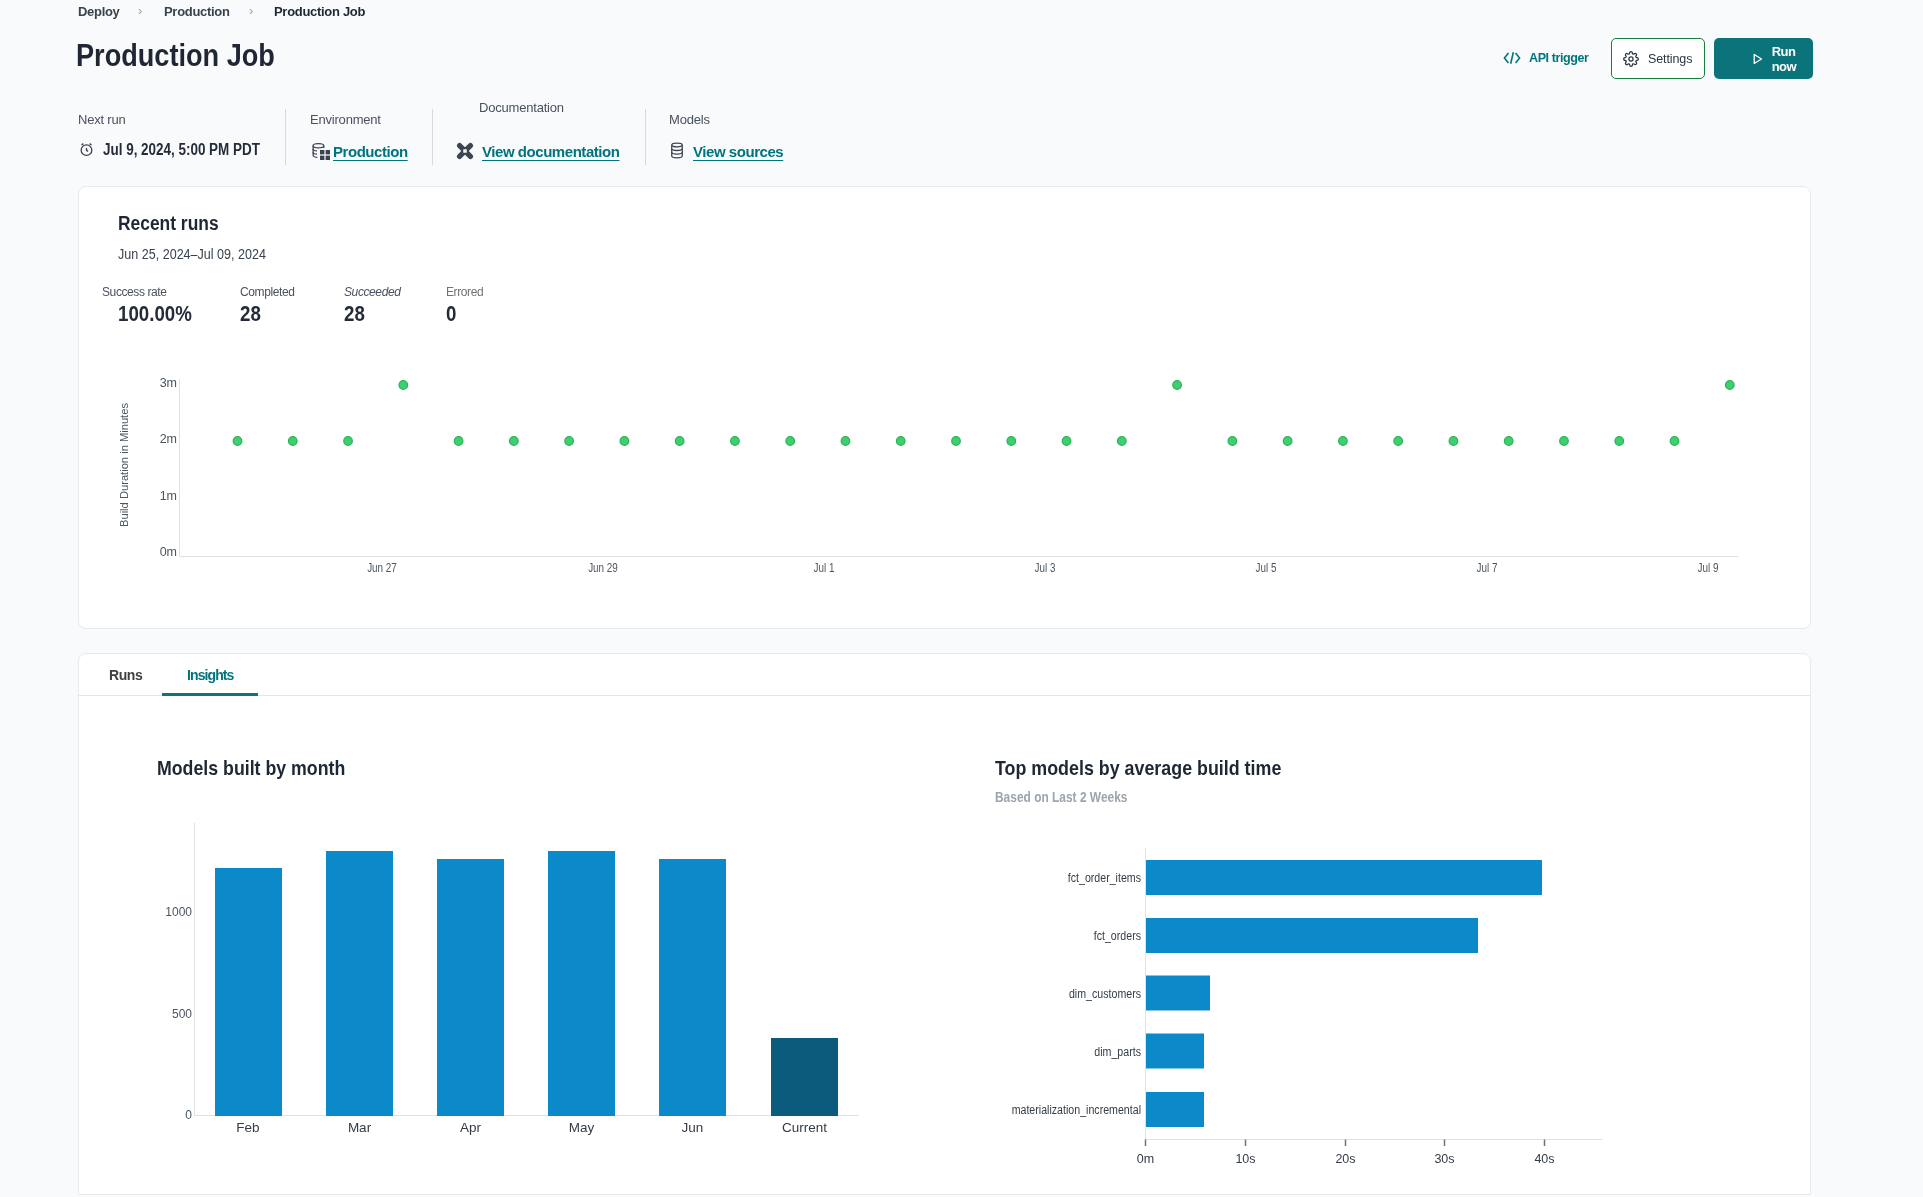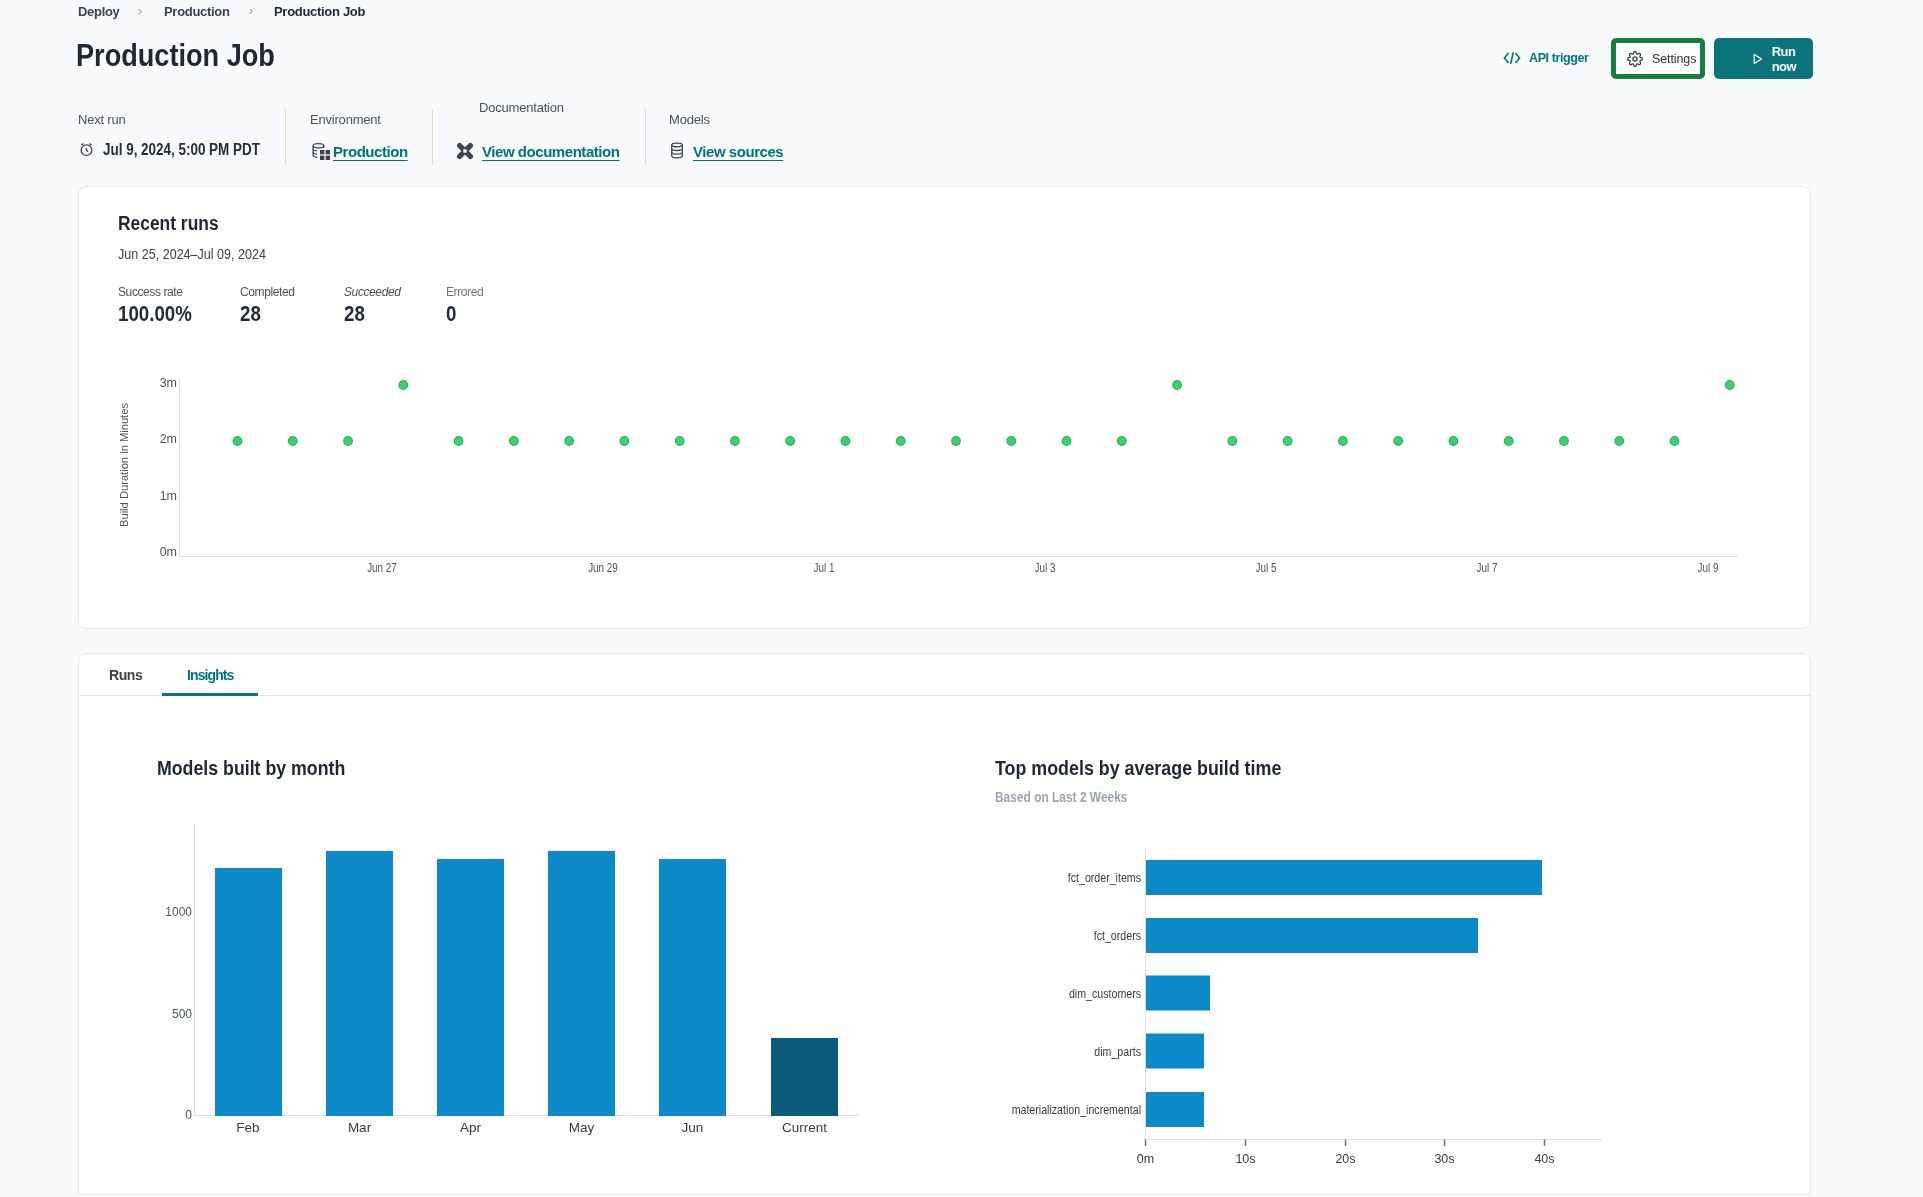--- a/index.html
+++ b/index.html
@@ -24,21 +24,21 @@
 
 <div class="abs" style="left:1503px; top:50px;">
   <svg width="18" height="16" viewBox="0 0 20 18" fill="none" stroke="#00747e" stroke-width="1.8">
     <path d="M6 3.5 L1.5 9 L6 14.5"></path>
       <path d="M14 3.5 L18.5 9 L14 14.5"></path>
       <path d="M11.5 2.5 L8.5 15.5"></path>
   </svg>
 </div>
 <div class="abs" style="left:1529px; top:51px; font-size:12.5px; font-weight:700; letter-spacing:-0.4px; color:#00747e;">API trigger</div>
 
-<div class="abs" style="left:1611px; top:38px; width:94px; height:41px; background:#fff; border:5px solid #15803d; border-radius:5px; display:flex; align-items:center; justify-content:flex-start; padding-left:11px; gap:9px;">
+<div class="abs" style="left:1611px; top:38px; width:94px; height:41px; background:#fff; border:1px solid #15803d; border-radius:5px; display:flex; align-items:center; justify-content:flex-start; padding-left:11px; gap:9px;">
   <svg width="16" height="16" viewBox="0 0 24 24" fill="none" stroke="#2b3540" stroke-width="1.9">
     <circle cx="12" cy="12" r="3.1"></circle>
     <path d="M19.4 15a1.65 1.65 0 0 0 .33 1.82l.06.06a2 2 0 1 1-2.83 2.83l-.06-.06a1.65 1.65 0 0 0-1.82-.33 1.65 1.65 0 0 0-1 1.51V21a2 2 0 1 1-4 0v-.09A1.65 1.65 0 0 0 9 19.4a1.65 1.65 0 0 0-1.82.33l-.06.06a2 2 0 1 1-2.83-2.83l.06-.06a1.65 1.65 0 0 0 .33-1.82 1.65 1.65 0 0 0-1.51-1H3a2 2 0 1 1 0-4h.09A1.65 1.65 0 0 0 4.6 9a1.65 1.65 0 0 0-.33-1.82l-.06-.06a2 2 0 1 1 2.83-2.83l.06.06a1.65 1.65 0 0 0 1.82.33H9a1.65 1.65 0 0 0 1-1.51V3a2 2 0 1 1 4 0v.09a1.65 1.65 0 0 0 1 1.51 1.65 1.65 0 0 0 1.82-.33l.06-.06a2 2 0 1 1 2.83 2.83l-.06.06a1.65 1.65 0 0 0-.33 1.82V9a1.65 1.65 0 0 0 1.51 1H21a2 2 0 1 1 0 4h-.09a1.65 1.65 0 0 0-1.51 1z"></path>
   </svg>
   <span style="font-size:12.5px; color:#2b3540; letter-spacing:-0.1px;">Settings</span>
 </div>
 
 <div class="abs" style="left:1714px; top:38px; width:99px; height:41px; background:#0b747b; border-radius:5px; display:flex; align-items:center; justify-content:center; gap:9px;padding-left:39px;">
   <svg width="12" height="14" viewBox="0 0 12 14" fill="none" stroke="#fff" stroke-width="1.6" stroke-linejoin="round">
     <path d="M1.5 1.5 L10.5 7 L1.5 12.5 Z"></path>
@@ -96,21 +96,21 @@
     <path d="M3 10.9 C3 12.6 7 14 12 14 C17 14 21 12.6 21 10.9"></path>
     <path d="M3 17.2 C3 18.9 7 20.3 12 20.3 C17 20.3 21 18.9 21 17.2"></path>
   </svg>
 </div>
 <a class="tlink" style="left:693px; top:143px;">View sources</a>
 
 <div class="card" style="left:78px; top:186px; width:1733px; height:443px;"></div>
 <div class="abs" style="left:118px; top:212px; line-height:22px;"><span class="sx" style="transform:scaleX(0.87); font-size:20px; font-weight:700; color:#1e2733;">Recent runs</span></div>
 <div class="abs" style="left:118px; top:245px; line-height:17px;"><span class="sx" style="transform:scaleX(0.81); font-size:15.5px; color:#39434f;">Jun 25, 2024–Jul 09, 2024</span></div>
 
-<div class="abs" style="left:118px; top:285px; font-size:12px; color:#49525e; letter-spacing:-0.4px;">Success rate</div>
+<div class="abs" style="left:102px; top:285px; font-size:12px; color:#49525e; letter-spacing:-0.4px;">Success rate</div>
 <div class="abs" style="left:118px; top:302px; line-height:24px;"><span class="sx" style="transform:scaleX(0.85); font-size:22px; font-weight:700; color:#232c38;">100.00%</span></div>
 <div class="abs" style="left:240px; top:285px; font-size:12px; color:#49525e; letter-spacing:-0.4px;">Completed</div>
 <div class="abs" style="left:240px; top:302px; line-height:24px;"><span class="sx" style="transform:scaleX(0.85); font-size:22px; font-weight:700; color:#232c38;">28</span></div>
 <div class="abs" style="left:344px; top:285px; font-size:12px; color:#49525e; letter-spacing:-0.4px;font-style:italic;">Succeeded</div>
 <div class="abs" style="left:344px; top:302px; line-height:24px;"><span class="sx" style="transform:scaleX(0.85); font-size:22px; font-weight:700; color:#232c38;">28</span></div>
 <div class="abs" style="left:446px; top:285px; font-size:12px; color:#737373; letter-spacing:-0.4px;">Errored</div>
 <div class="abs" style="left:446px; top:302px; line-height:24px;"><span class="sx" style="transform:scaleX(0.85); font-size:22px; font-weight:700; color:#232c38;">0</span></div>
 
 <svg class="abs" style="left:78px; top:186px;" width="1733" height="443">
   <line x1="101.5" y1="193" x2="101.5" y2="370" stroke="#dde2e7" stroke-width="1"></line>

